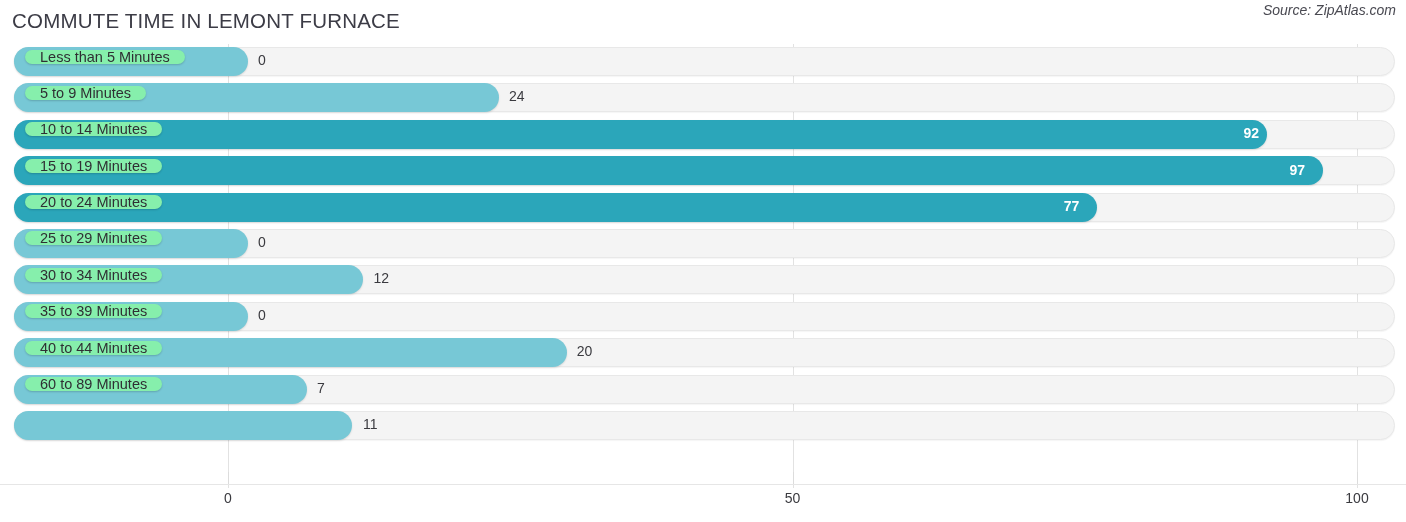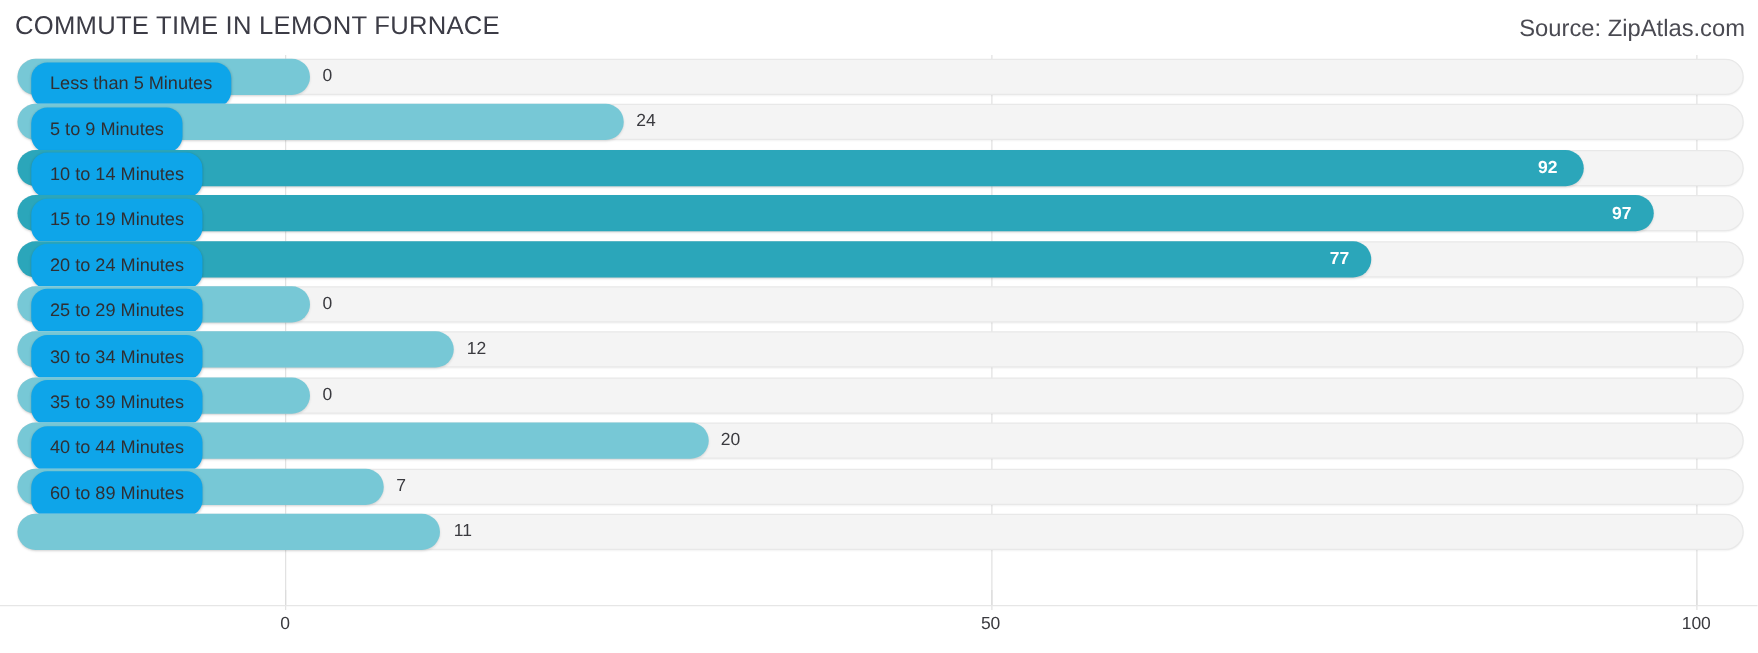--- a/index.html
+++ b/index.html
@@ -12,22 +12,22 @@
   }
   #chart-root{position:relative;width:1406px;height:522px;}
 
   
   .title{
     position:absolute;left:12px;top:9px;
     font-size:20.5px;color:#3c3c46;letter-spacing:.2px;
     white-space:nowrap;font-weight:400;
   }
   .source{
-    position:absolute;right:10px;top:13px;
-    font-size:19px;color:#4a4a52;
+    position:absolute;right:10px;top:2px;
+    font-size:14px;font-style:italic;color:#4a4a52;
     white-space:nowrap;
   }
 
   
   .plot{
     position:absolute;left:0;top:44px;
     width:1406px;height:440px;
   }
   .gridlines{position:absolute;inset:0;pointer-events:none;}
   .gridline{
@@ -57,24 +57,24 @@
     height:29px;
     border-radius:15px;
     box-sizing:border-box;
     box-shadow:0 1px 2px rgba(0,0,0,.12);
   }
   .bar.light{background:#77c8d6;}
   .bar.dark {background:#2ba6ba;}
 
   .pill{
     position:absolute;left:25px;top:5.5px;
-    height:36px;
-    background:#0ea5e9;
+    height:14px;
+    background:#86efac;
     border-radius:13px;
-    display:flex;align-items:center;
+    display:flex;align-items:flex-start;
     padding:0 15px;
     box-sizing:border-box;
     box-shadow:0 1px 2px rgba(0,0,0,.18);
     white-space:nowrap;
   }
   .pill-label{
     font-size:14.5px;color:#2f2f33;line-height:1;
   }
 
   .val-out{
@@ -135,21 +135,21 @@
             <span class="pill-label">5 to 9 Minutes</span>
           </div>
           <div class="val-out" style="left: 508.96px;">24</div>
         </div>
         <div class="row">
           <div class="track"></div>
           <div class="bar dark" style="width: 1252.68px;"></div>
           <div class="pill">
             <span class="pill-label">10 to 14 Minutes</span>
           </div>
-          <div class="val-in" style="right: 160px;">92</div>
+          <div class="val-in" style="right: 147px;">92</div>
         </div>
         <div class="row">
           <div class="track"></div>
           <div class="bar dark" style="width: 1309.13px;"></div>
           <div class="pill">
             <span class="pill-label">15 to 19 Minutes</span>
           </div>
           <div class="val-in" style="right: 100.87px;">97</div>
         </div>
         <div class="row">

